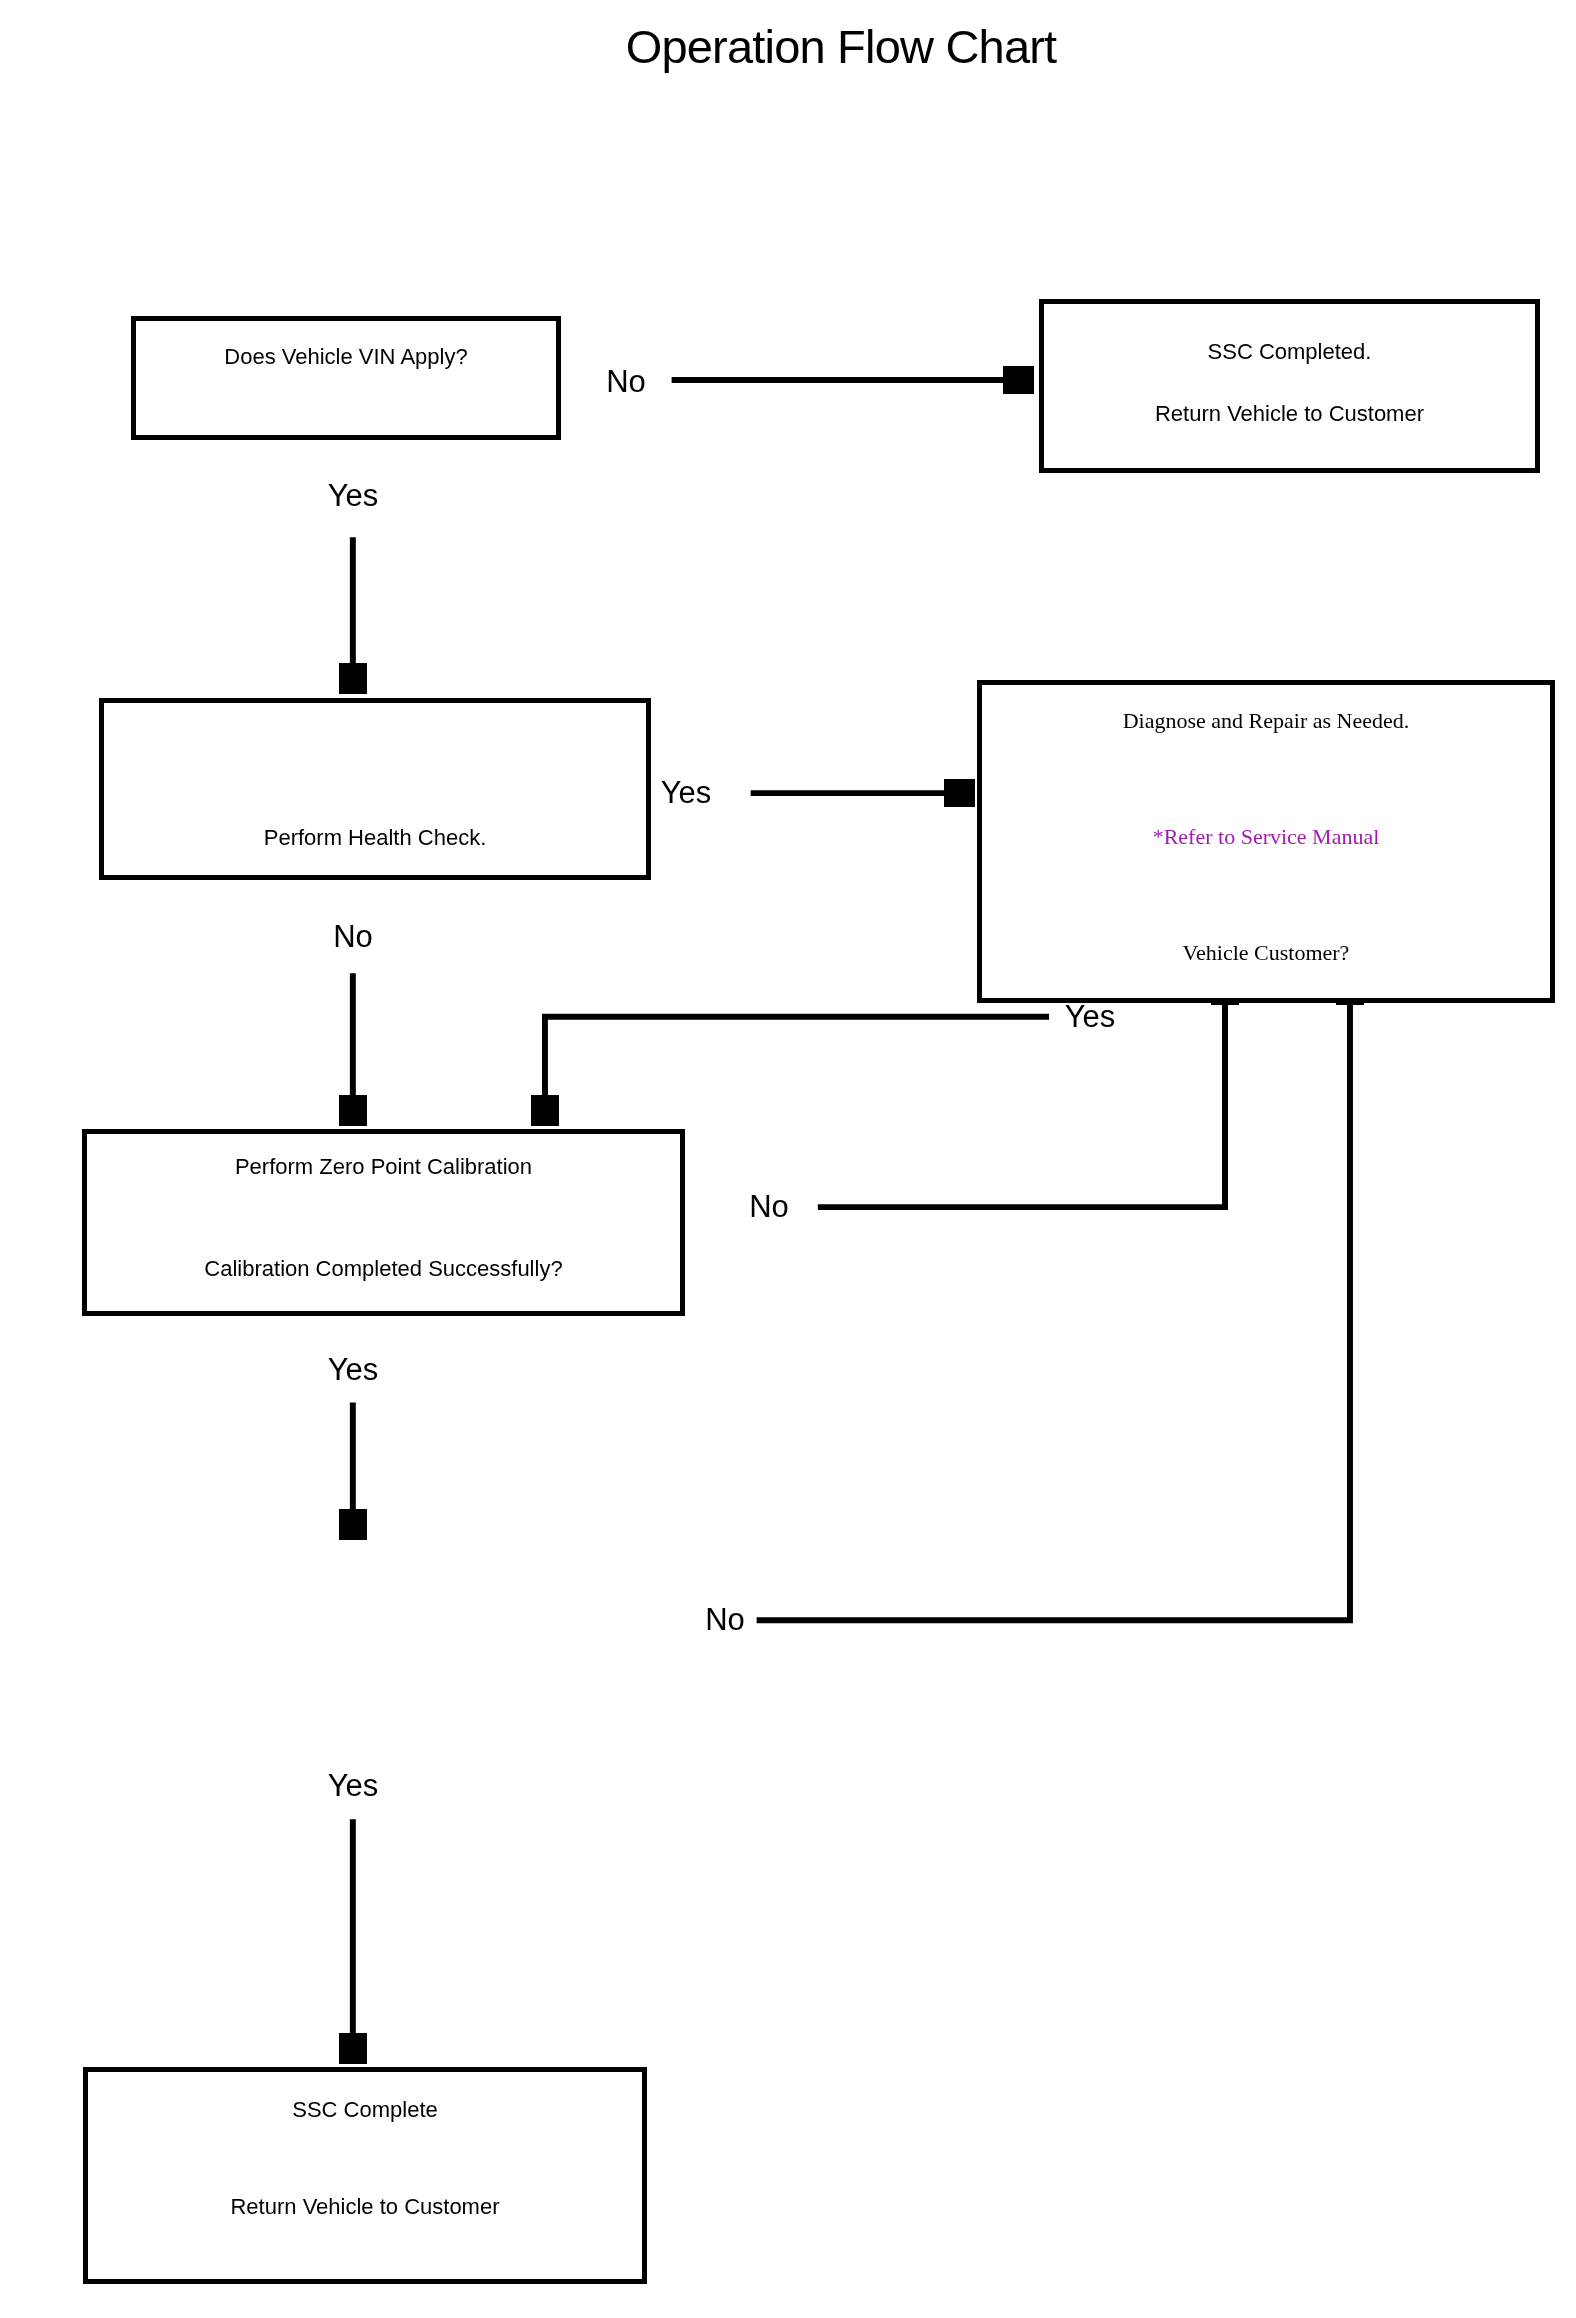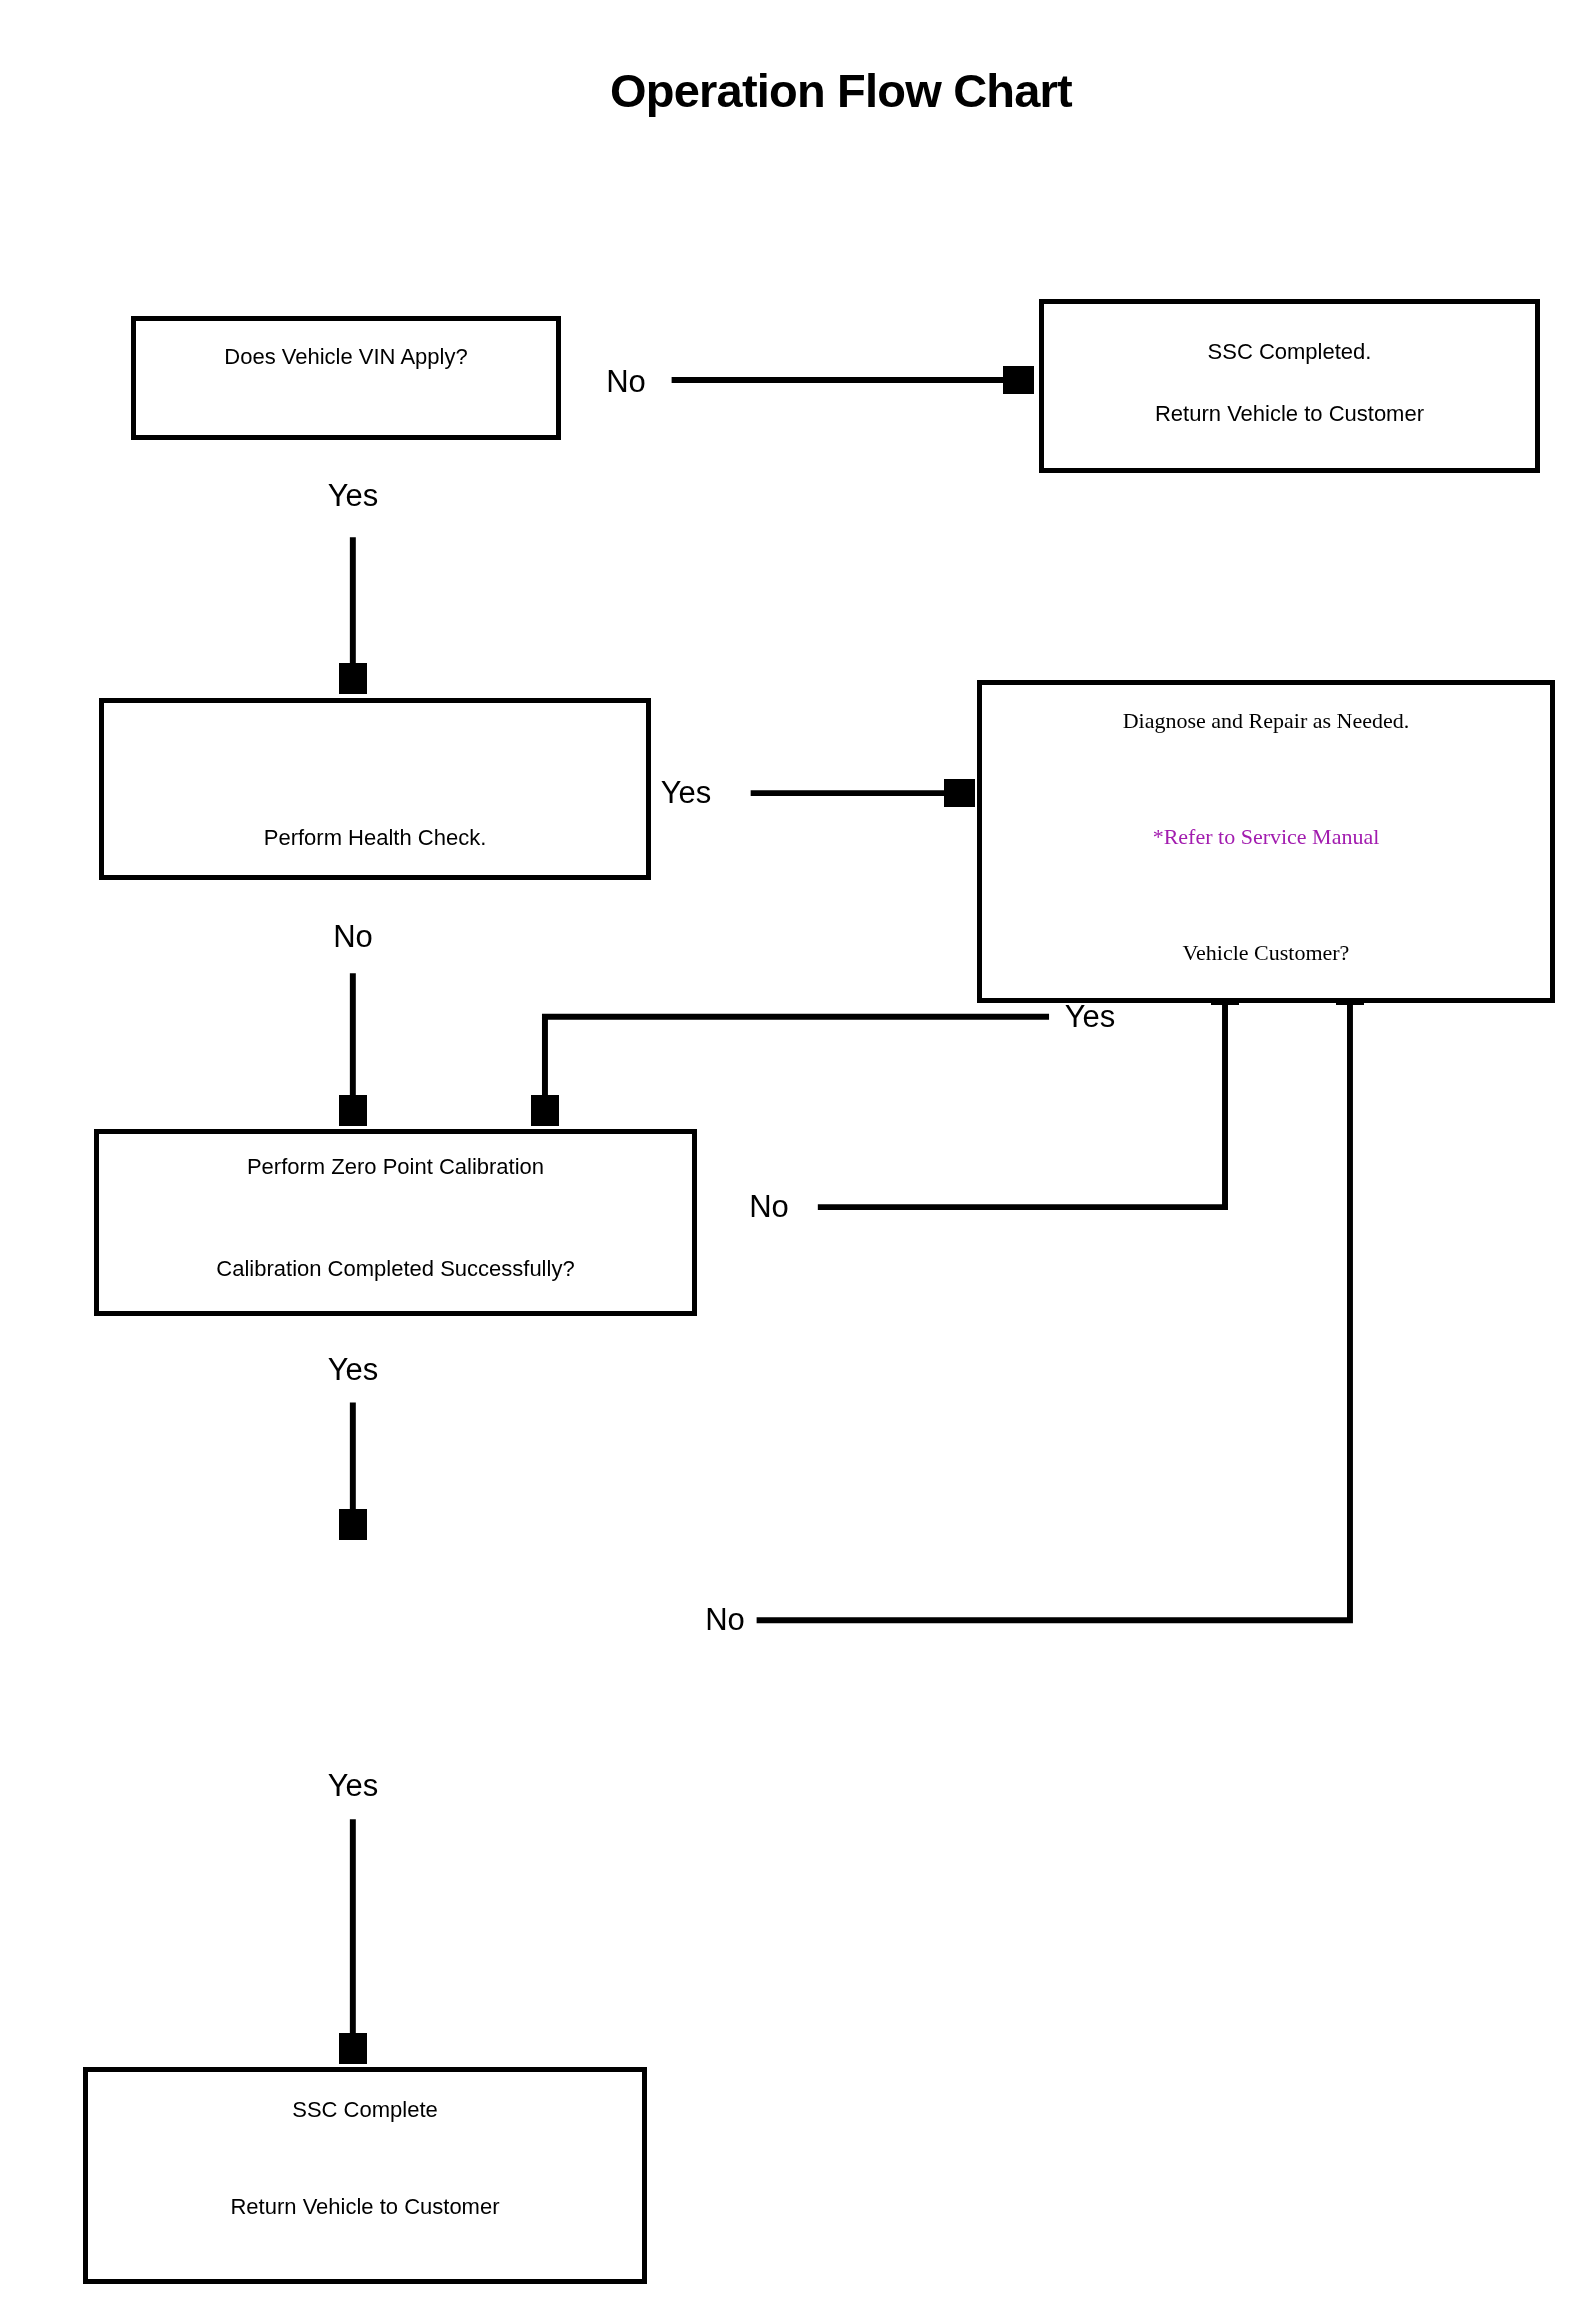--- a/index.html
+++ b/index.html
@@ -2,33 +2,33 @@
 <html style="font-size:13.6px"><head>
 <meta charset="utf-8">
 <style>
   html,body{margin:0;padding:0;background:#ffffff;}
   .canvas{
     position:relative;width:1577px;height:2319px;background:#ffffff;
     font-family:"Liberation Sans",sans-serif;color:#000000;overflow:hidden;
   }
   .title{
     position:absolute;top:18.7px;left:841px;transform:translateX(-50%);
-    font-size:47px;font-weight:bold;white-space:nowrap;letter-spacing:-0.8px;margin-top:44px;
+    font-size:47px;font-weight:normal;white-space:nowrap;letter-spacing:-0.8px;
   }
   .box{
     position:absolute;box-sizing:border-box;border:5.1px solid #000000;background:#ffffff;
     display:flex;flex-direction:column;justify-content:space-between;align-items:center;
     text-align:center;font-size:22px;line-height:37px;
   }
   .box .line{width:100%;}
   #box-vin{left:131px;top:316px;width:430px;height:124px;justify-content:flex-start;padding:17px 6.8px 0 6.8px;}
   #box-ssc-completed{left:1039px;top:299px;width:501px;height:174px;padding:29px 8.5px 36px 8.5px;}
   #box-health{left:99px;top:698px;width:552px;height:182px;padding:17px 8.5px 18.7px 8.5px;justify-content:flex-end;}
   #box-diagnose{left:977px;top:680px;width:578px;height:323px;padding:17px 8.5px 27px 8.5px;font-family:Liberation Serif, serif;}
-  #box-zero{left:82px;top:1129px;width:603px;height:187px;padding:13.6px 8.5px 24px 8.5px;margin-left:12px;}
+  #box-zero{left:82px;top:1129px;width:603px;height:187px;padding:13.6px 8.5px 24px 8.5px;}
   #box-sensitivity{left:100px;top:1543px;width:544px;height:189px;padding:18.7px 8.5px 22px 8.5px;}
   #box-ssc-complete{left:83px;top:2067px;width:564px;height:217px;padding:18.7px 8.5px 54px 8.5px;}
   .green-text{color:#a21caf;}
   .lbl{
     position:absolute;transform:translate(-50%,-50%);
     font-size:31px;line-height:34px;white-space:nowrap;
   }
   #lbl-vin-no{left:626px;top:382px;}
   #lbl-vin-yes{left:353px;top:496px;}
   #lbl-health-yes{left:686px;top:793px;}

